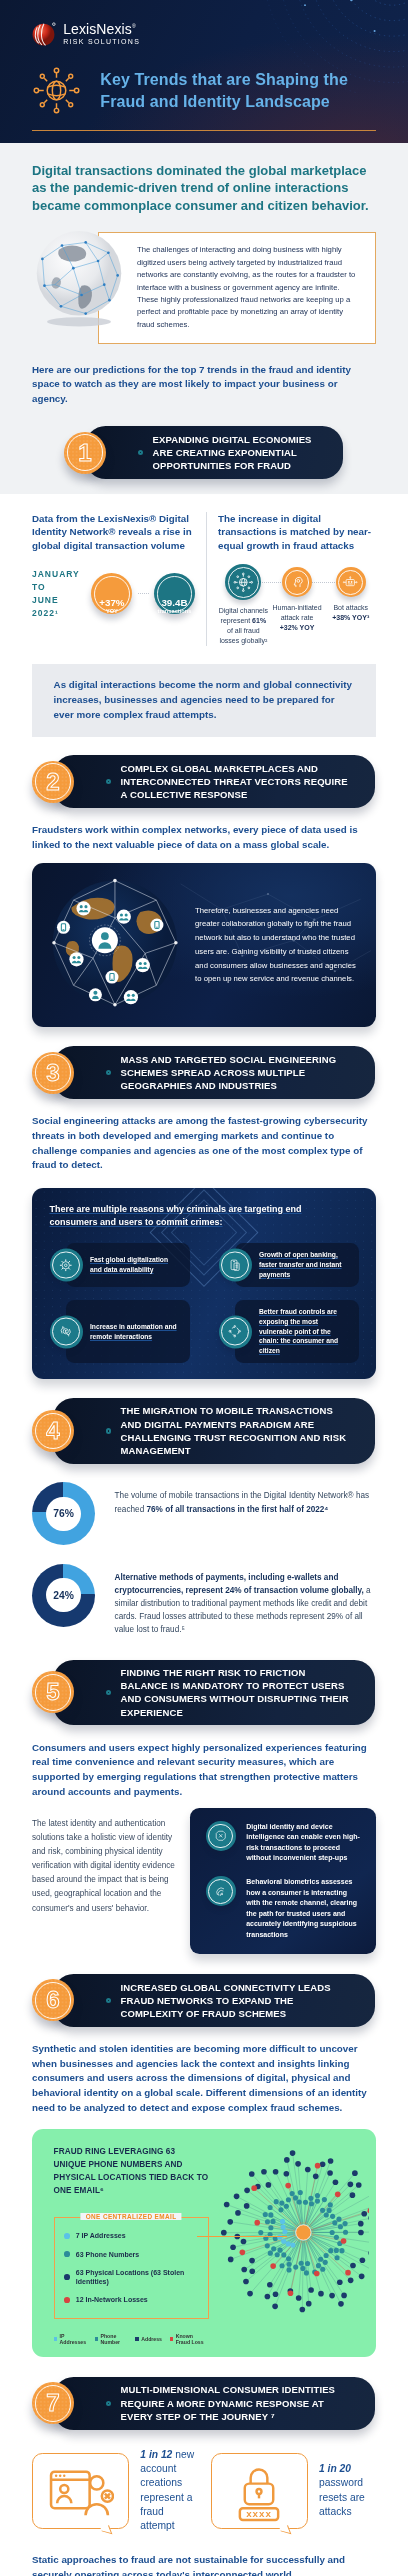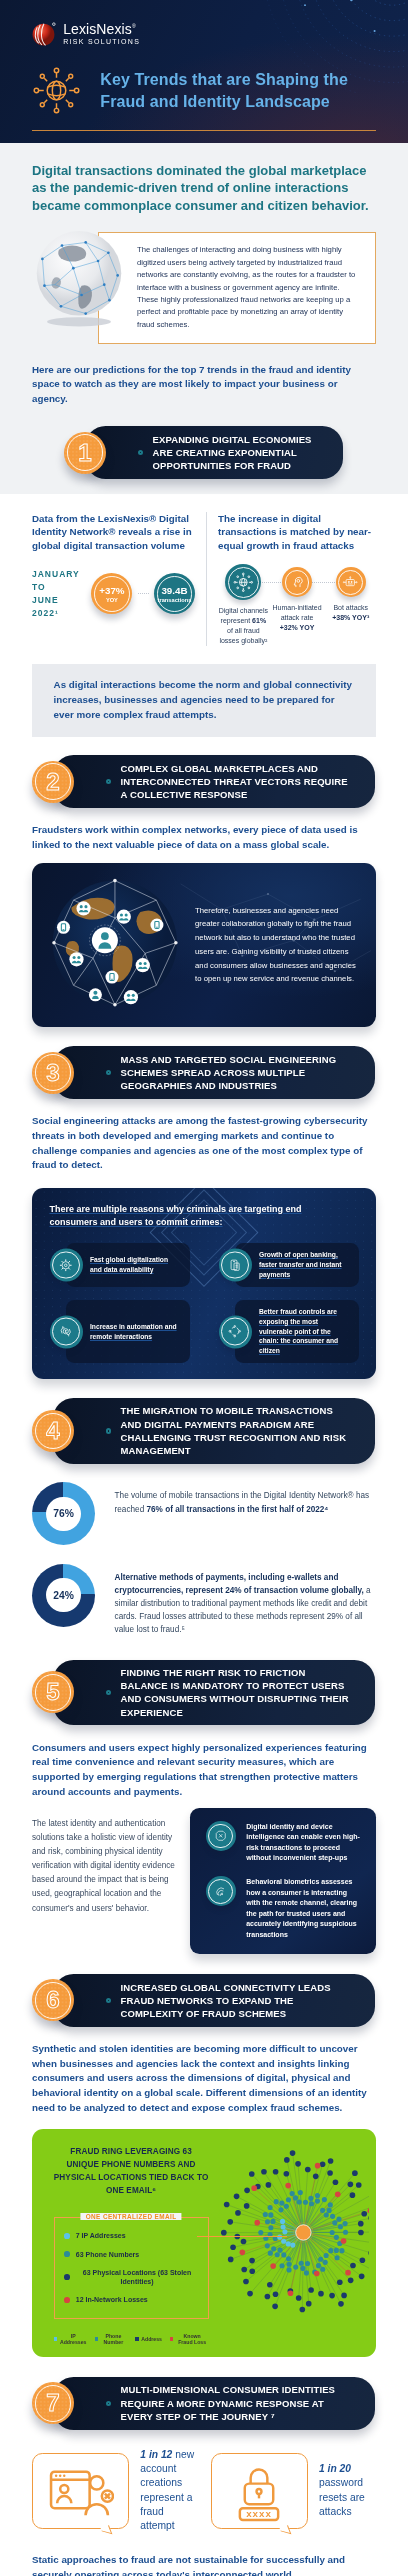--- a/index.html
+++ b/index.html
@@ -45,21 +45,21 @@
 
   .body-text { margin:15.5px 32px 0 32px; font-size:9.8px; font-weight:700; color:#1D4F91; line-height:1.5; }
 
   
   .t1-cols { margin:17.5px 32px 0 32px; display:grid; grid-template-columns:163px 0.5px 1fr; gap:0 11.3px; }
   .t1-divider { background:#D8DCE2; }
   .col-heading { font-size:9.8px; font-weight:700; color:#1D4F91; line-height:1.4; }
   .t1-stats { margin-top:15.5px; display:flex; align-items:center; gap:5.2px; }
   .period { color:#1D7583; font-weight:700; font-size:8.5px; letter-spacing:1px; line-height:1.5; }
   .stat-circle { position:relative; flex:0 0 auto; border-radius:50%; display:flex; flex-direction:column;
-      align-items:center; justify-content:center; color:#fff; box-shadow:0 5.2px 6.2px rgba(15,25,50,.22); }
+      align-items:center; justify-content:flex-end; color:#fff; box-shadow:0 5.2px 6.2px rgba(15,25,50,.22); }
   .stat-circle.orange { background:#F59B3C; }
   .stat-circle.teal { background:#1D7583; }
   .stat-circle .v { font-size:9.8px; font-weight:700; }
   .stat-circle .l { font-size:5.7px; font-weight:700; margin-top:0.5px; }
   .dotconn { width:13.4px; border-top:1.5px dotted #C2C8D2; }
   .t1-right-stats { position:relative; margin-top:11.3px; display:flex; justify-content:space-between; align-items:flex-start; }
   .t1-right-stats::before { content:''; position:absolute; left:20.6px; right:20.6px; top:17.5px; border-top:1px dotted #C2C8D2; }
   .rstat { position:relative; width:32%; display:flex; flex-direction:column; align-items:center; }
   .rstat .caption { margin-top:6.2px; font-size:7px; color:#2A3E5C; text-align:center; line-height:1.4; }
   .rstat .caption b { color:#1B2F55; }
@@ -106,22 +106,22 @@
   .t5-split { margin:8.2px 32px 0 32px; display:grid; grid-template-columns:144px 1fr; gap:14.4px; }
   .t5-left { font-size:8.2px; color:#3A4A61; line-height:1.72; padding-top:9.3px; }
   .t5-card { background:linear-gradient(140deg,#0C1B3C,#102650 70%,#0C1B3C); border-radius:9.3px; padding:13.4px 15.5px;
       box-shadow:0 6.2px 9.3px rgba(15,25,50,.18); }
   .t5-item { display:flex; gap:10.3px; align-items:flex-start; }
   .t5-item + .t5-item { margin-top:12.4px; }
   .t5-item .icon-circle { flex:0 0 auto; width:30px; height:30px; background:#1C7A8A; }
   .t5-item p { color:#fff; font-size:7px; font-weight:700; line-height:1.5; padding-top:1px; }
 
   
-  .ring-card { position:relative; margin:13.4px 32px 0 32px; background:#84cc16; border-radius:11.3px; padding:17.5px 7.2px 11.3px 21.6px;
-      display:flex;text-align:center; }
+  .ring-card { position:relative; margin:13.4px 32px 0 32px; background:#86efac; border-radius:11.3px; padding:17.5px 7.2px 11.3px 21.6px;
+      display:flex; }
   .ring-left { width:155px; flex:0 0 auto; }
   .ring-heading { font-size:8.2px; font-weight:700; color:#172A4D; line-height:1.55; letter-spacing:0.1px; }
   .ring-box { position:relative; margin-top:19.6px; border:1px solid #F0A04B; padding:13.4px 9.3px 4.1px 9.3px; }
   .ring-box-title { position:absolute; top:-4.6px; left:50%; transform:translateX(-50%); background:#F3F4F7; padding:0 5.2px;
       color:#F08A21; font-size:6.4px; font-weight:700; letter-spacing:0.4px; white-space:nowrap; }
   .ring-item { display:flex; align-items:center; gap:6.2px; margin-bottom:9.3px; }
   .ring-item .dot { width:5.7px; height:5.7px; border-radius:50%; flex:0 0 auto; }
   .ring-item .lbl { font-size:7px; font-weight:700; color:#1B2A4A; line-height:1.3; }
   .dot.c-ip{background:#5BC2E7} .dot.c-ph{background:#2C8C99} .dot.c-ad{background:#1B3A6B} .dot.c-ls{background:#D64541}
   .mini-legend { margin-top:14.4px; display:flex; gap:8.2px; align-items:center; }

